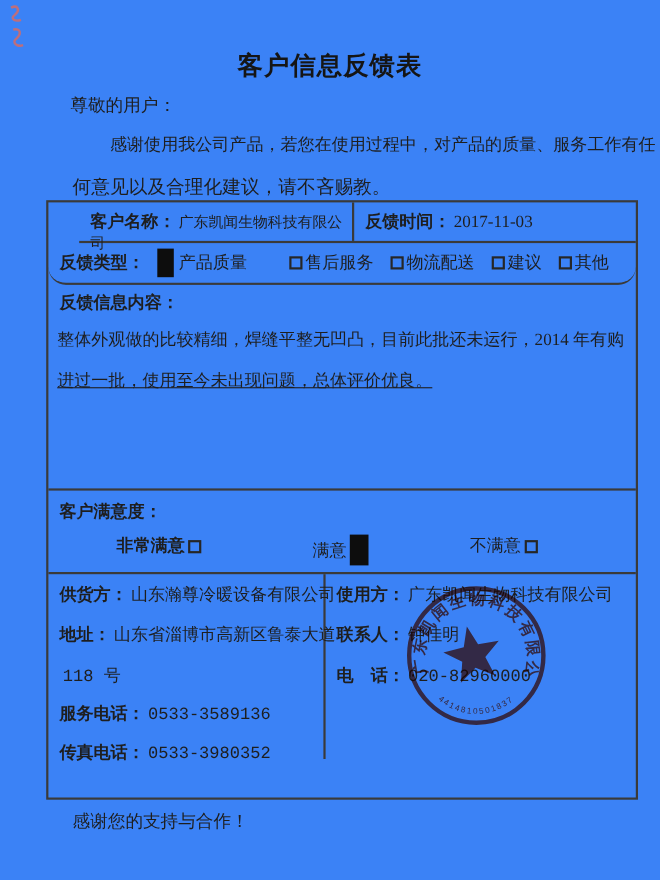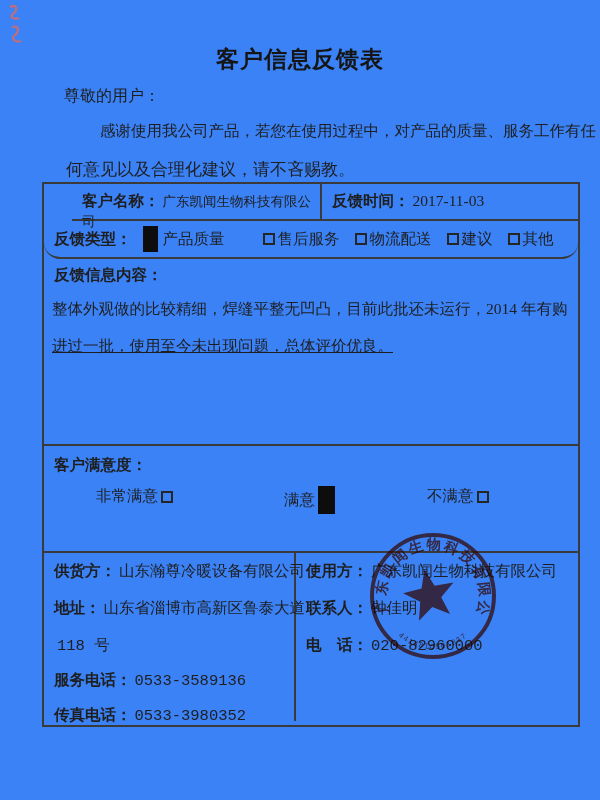--- a/index.html
+++ b/index.html
@@ -26,26 +26,26 @@
   .opt{display:inline-flex;align-items:center;white-space:nowrap;margin-right:15px;}
   .opt1{margin-right:38px;}
   .box{display:inline-block;width:12px;height:12px;border:2px solid #262626;box-sizing:border-box;
        margin-right:3px;background:transparent;}
   .box.filled{border:none;background:#0d0d0d;width:15px;height:26px;margin:0 5px 0 1px;}
   .r3{height:187px;}
   .r3 .lbl{position:absolute;top:6px;left:10px;}
   .cline{position:absolute;left:8px;width:524px;white-space:nowrap;}
   .cl1{top:40px;}
   .cl2{top:77px;text-decoration:underline;}
-  .r4{height:107px;}
+  .r4{height:76px;}
   .r4 .lbl{position:absolute;top:9px;left:10px;}
   .sopt{position:absolute;top:40px;display:inline-flex;align-items:center;white-space:nowrap;}
   .sopt .box{margin:0 0 0 3px;}
   .sopt .box.filled{width:17px;height:28px;margin:0 0 0 3px;}
-  .so1{left:52px;} .so2{left:240px;} .so3{left:383px;}
+  .so1{left:62px;font-weight:bold;} .so2{left:240px;} .so3{left:383px;}
   .r5{height:168px;display:flex;}
   .colL{width:252px;border-right:2px solid #3a3a3a;box-sizing:border-box;position:relative;}
   .colR{flex:1;position:relative;}
   .line{position:absolute;left:10px;white-space:nowrap;font-family:Liberation Mono, monospace;}
   .footer{left:66px;top:737px;font-size:16px;}
   .stamp{left:363px;top:526px;mix-blend-mode:multiply;opacity:.88;}
   .corner{left:2px;top:1px;opacity:.8;}
 </style>
 </head>
 <body>
@@ -144,20 +144,21 @@
         <div class="line" style="top:45px">
           <span class="lbl">联系人：</span><span class="val">钟佳明</span>
         </div>
         <div class="line" style="top:82px">
           <span class="lbl">电　话：</span><span class="val">020-82960000</span>
         </div>
       </div>
     </div>
   </div>
 
+  <div class="abs footer">感谢您的支持与合作！</div>
 
   <svg class="abs stamp" width="140" height="140" viewBox="0 0 140 140">
     <circle cx="70" cy="70" r="61" fill="none" stroke="#d6382e" stroke-width="4"></circle>
     <polygon fill="#d6382e" points="61.4,43.6 71.6,59.7 90.4,56.5 78.2,71.2 87.1,88.1 69.3,81.1 56.0,94.7 57.2,75.7 40.1,67.2 58.6,62.4"></polygon>
     <defs>
       <path id="arcTop" d="M 25.8 86.1 A 47 47 0 1 1 114.2 86.1" fill="none"></path>
       <path id="arcBot" d="M 26.6 100.4 A 53 53 0 0 0 113.4 100.4" fill="none"></path>
     </defs>
     <text font-size="14.2" letter-spacing="2.5" fill="#d6382e" font-family="Liberation Serif, DejaVu Serif, serif" font-weight="bold">
       <textPath href="#arcTop">广东凯闻生物科技有限公司</textPath>

